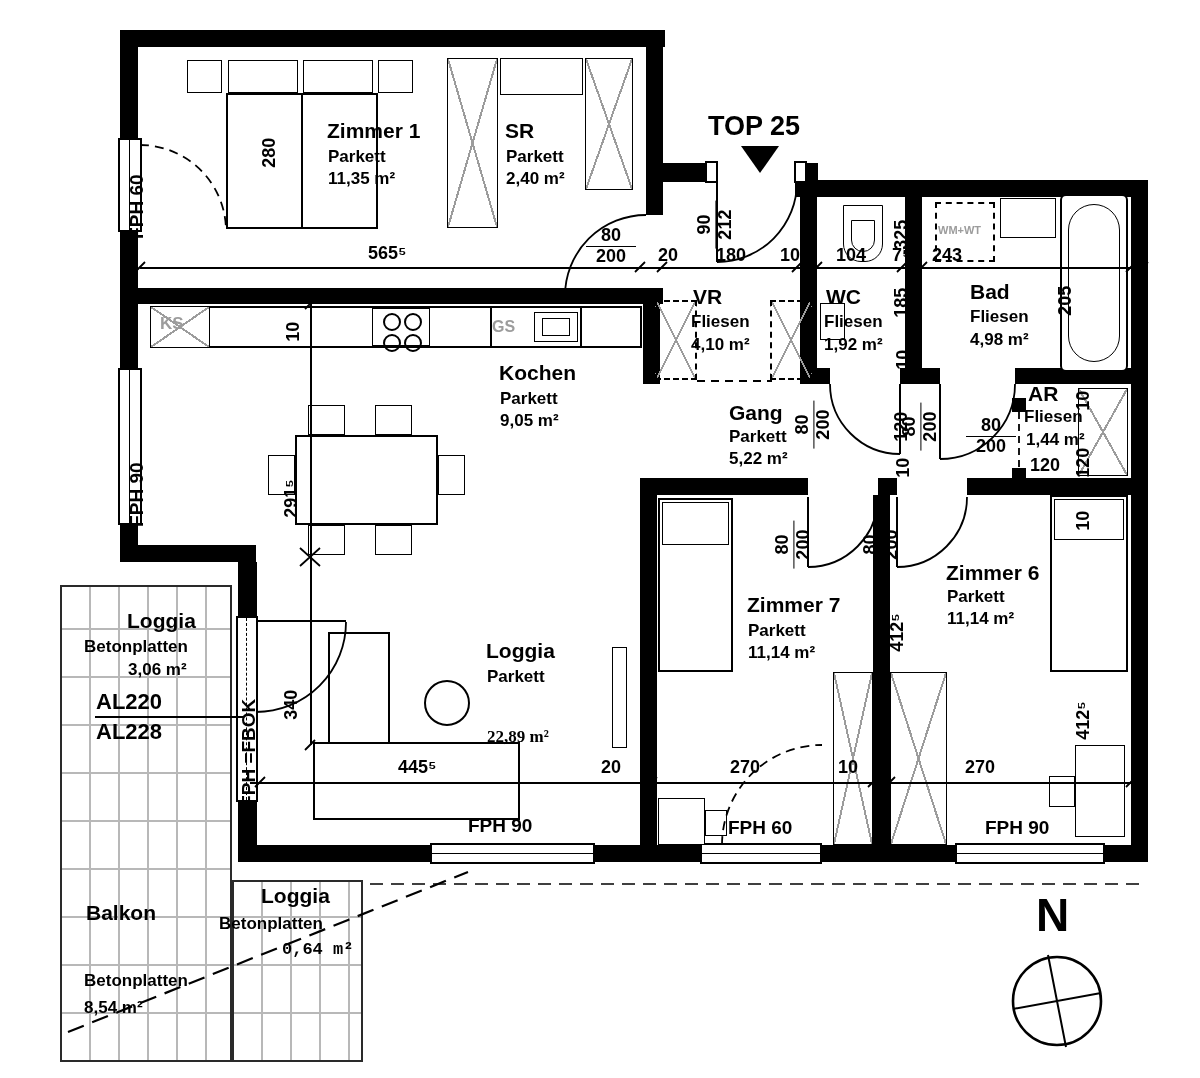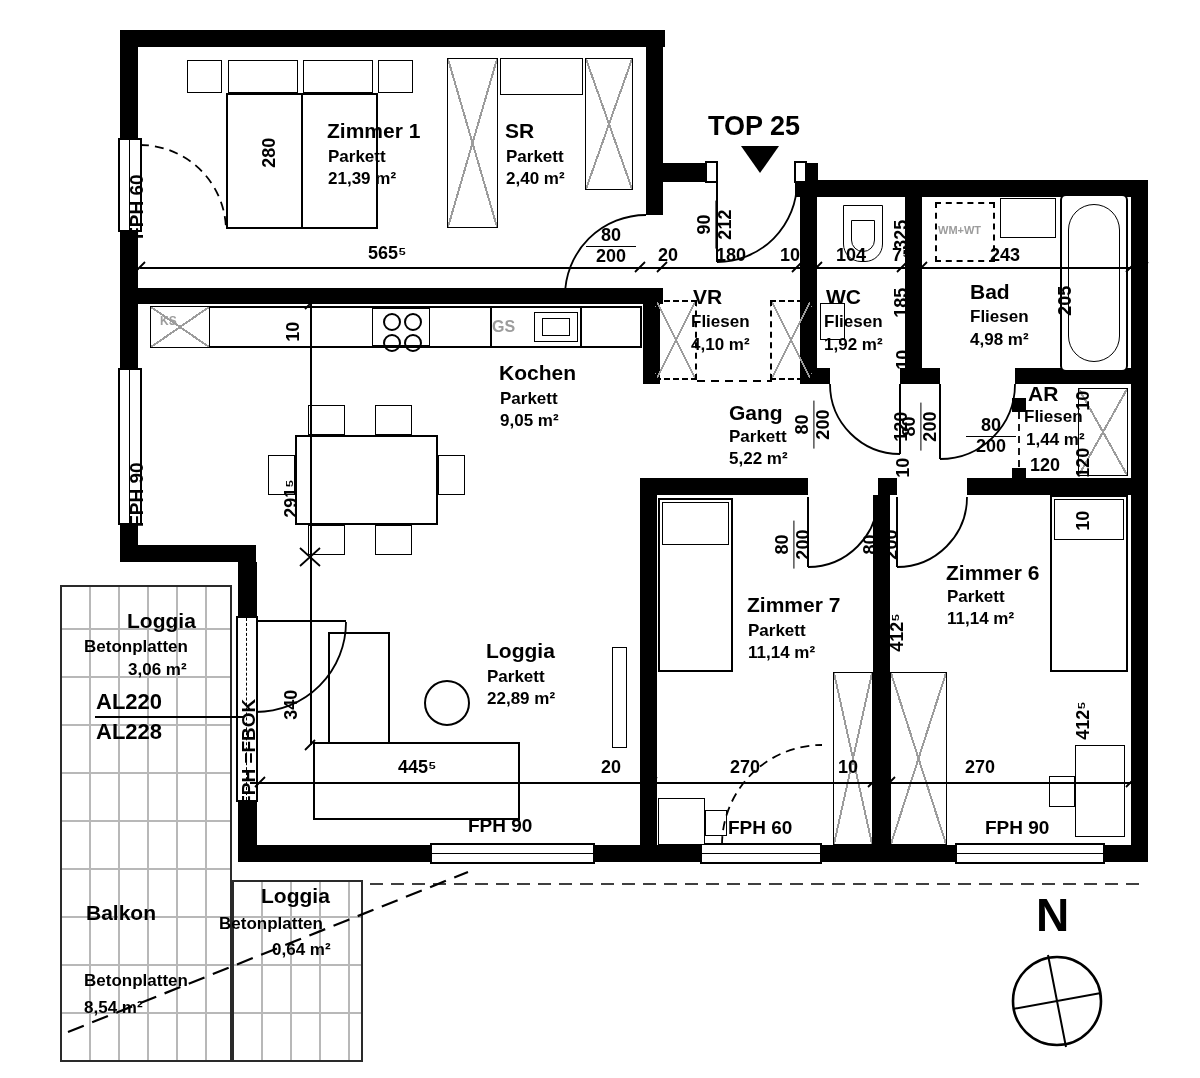--- a/index.html
+++ b/index.html
@@ -178,21 +178,21 @@
     </g>
     <polygon points="741,146 779,146 760,173" fill="#000"></polygon>
     <g fill="none" stroke="#000">
       <circle cx="1057" cy="1001" r="44" stroke-width="2.6"></circle>
       <path stroke-width="2" d="M1048,955 L1066,1047 M1013,1009 L1101,993"></path>
     </g>
   </svg>
 
   <div class="rn" style="left:327px;top:120px;">Zimmer 1</div>
   <div class="rs" style="left:328px;top:148px;">Parkett</div>
-  <div class="rs" style="left:328px;top:170px;">21,39 m²</div>
+  <div class="rs" style="left:328px;top:170px;">11,35 m²</div>
 
   <div class="rn" style="left:505px;top:120px;">SR</div>
   <div class="rs" style="left:506px;top:148px;">Parkett</div>
   <div class="rs" style="left:506px;top:170px;">2,40 m²</div>
 
   <div class="rn" style="left:693px;top:286px;">VR</div>
   <div class="rs" style="left:691px;top:313px;">Fliesen</div>
   <div class="rs" style="left:691px;top:336px;">4,10 m²</div>
 
   <div class="rn" style="left:826px;top:286px;">WC</div>
@@ -211,21 +211,21 @@
   <div class="rn" style="left:499px;top:362px;">Kochen</div>
   <div class="rs" style="left:500px;top:390px;">Parkett</div>
   <div class="rs" style="left:500px;top:412px;">9,05 m²</div>
 
   <div class="rn" style="left:729px;top:402px;">Gang</div>
   <div class="rs" style="left:729px;top:428px;">Parkett</div>
   <div class="rs" style="left:729px;top:450px;">5,22 m²</div>
 
   <div class="rn" style="left:486px;top:640px;">Loggia</div>
   <div class="rs" style="left:487px;top:668px;">Parkett</div>
-  <div class="rs" style="left:487px;top:690px;">22,89 m²</div>
+  <div class="rs" style="left:487px;top:728px;font-family:Liberation Serif, serif;">22,89 m²</div>
 
   <div class="rn" style="left:747px;top:594px;">Zimmer 7</div>
   <div class="rs" style="left:748px;top:622px;">Parkett</div>
   <div class="rs" style="left:748px;top:644px;">11,14 m²</div>
 
   <div class="rn" style="left:946px;top:562px;">Zimmer 6</div>
   <div class="rs" style="left:947px;top:588px;">Parkett</div>
   <div class="rs" style="left:947px;top:610px;">11,14 m²</div>
 
   <div class="rn" style="left:127px;top:610px;">Loggia</div>
@@ -233,36 +233,36 @@
   <div class="rs" style="left:128px;top:661px;">3,06 m²</div>
   <div class="rn" style="left:96px;top:690px;font-size:22px;font-weight:600;">AL220</div>
   <div class="rn" style="left:96px;top:720px;font-size:22px;font-weight:600;">AL228</div>
 
   <div class="rn" style="left:86px;top:902px;">Balkon</div>
   <div class="rs" style="left:84px;top:972px;">Betonplatten</div>
   <div class="rs" style="left:84px;top:999px;">8,54 m²</div>
 
   <div class="rn" style="left:261px;top:885px;">Loggia</div>
   <div class="rs" style="left:219px;top:915px;">Betonplatten</div>
-  <div class="rs" style="left:272px;top:941px;">0,64 m²</div>
+  <div class="rs" style="left:282px;top:941px;font-family:Liberation Mono, monospace;">0,64 m²</div>
 
   <div class="dim big" style="left:708px;top:112px;">TOP 25</div>
   <div class="dim" style="left:1036px;top:890px;font-size:46px;">N</div>
 
-  <div class="dim gray" style="left:160px;top:315px;font-size:12px;">KS</div>
+  <div class="dim gray" style="left:160px;top:315px;font-size:17px;">KS</div>
   <div class="dim gray" style="left:492px;top:318px;font-size:16px;">GS</div>
   <div class="dim gray" style="left:938px;top:224px;font-size:11px;">WM+WT</div>
 
   <div class="dim" style="left:368px;top:244px;">565⁵</div>
   <div class="dim" style="left:658px;top:246px;">20</div>
   <div class="dim" style="left:716px;top:246px;">180</div>
   <div class="dim" style="left:780px;top:246px;">10</div>
   <div class="dim" style="left:836px;top:246px;">104</div>
   <div class="dim" style="left:892px;top:246px;">7⁵</div>
-  <div class="dim" style="left:990px;top:246px;">243</div>
+  <div class="dim" style="left:932px;top:246px;">243</div>
   <div class="dim" style="left:398px;top:758px;">445⁵</div>
   <div class="dim" style="left:601px;top:758px;">20</div>
   <div class="dim" style="left:730px;top:758px;">270</div>
   <div class="dim" style="left:838px;top:758px;">10</div>
   <div class="dim" style="left:965px;top:758px;">270</div>
 
   <div class="dim vt" style="left:148px;top:218px;font-size:19px;">FPH 60</div>
   <div class="dim vt" style="left:148px;top:506px;font-size:19px;">FPH 90</div>
   <div class="dim vt" style="left:260px;top:786px;font-size:19px;">FPH =FBOK</div>
   <div class="dim" style="left:468px;top:816px;font-size:19px;">FPH 90</div>

